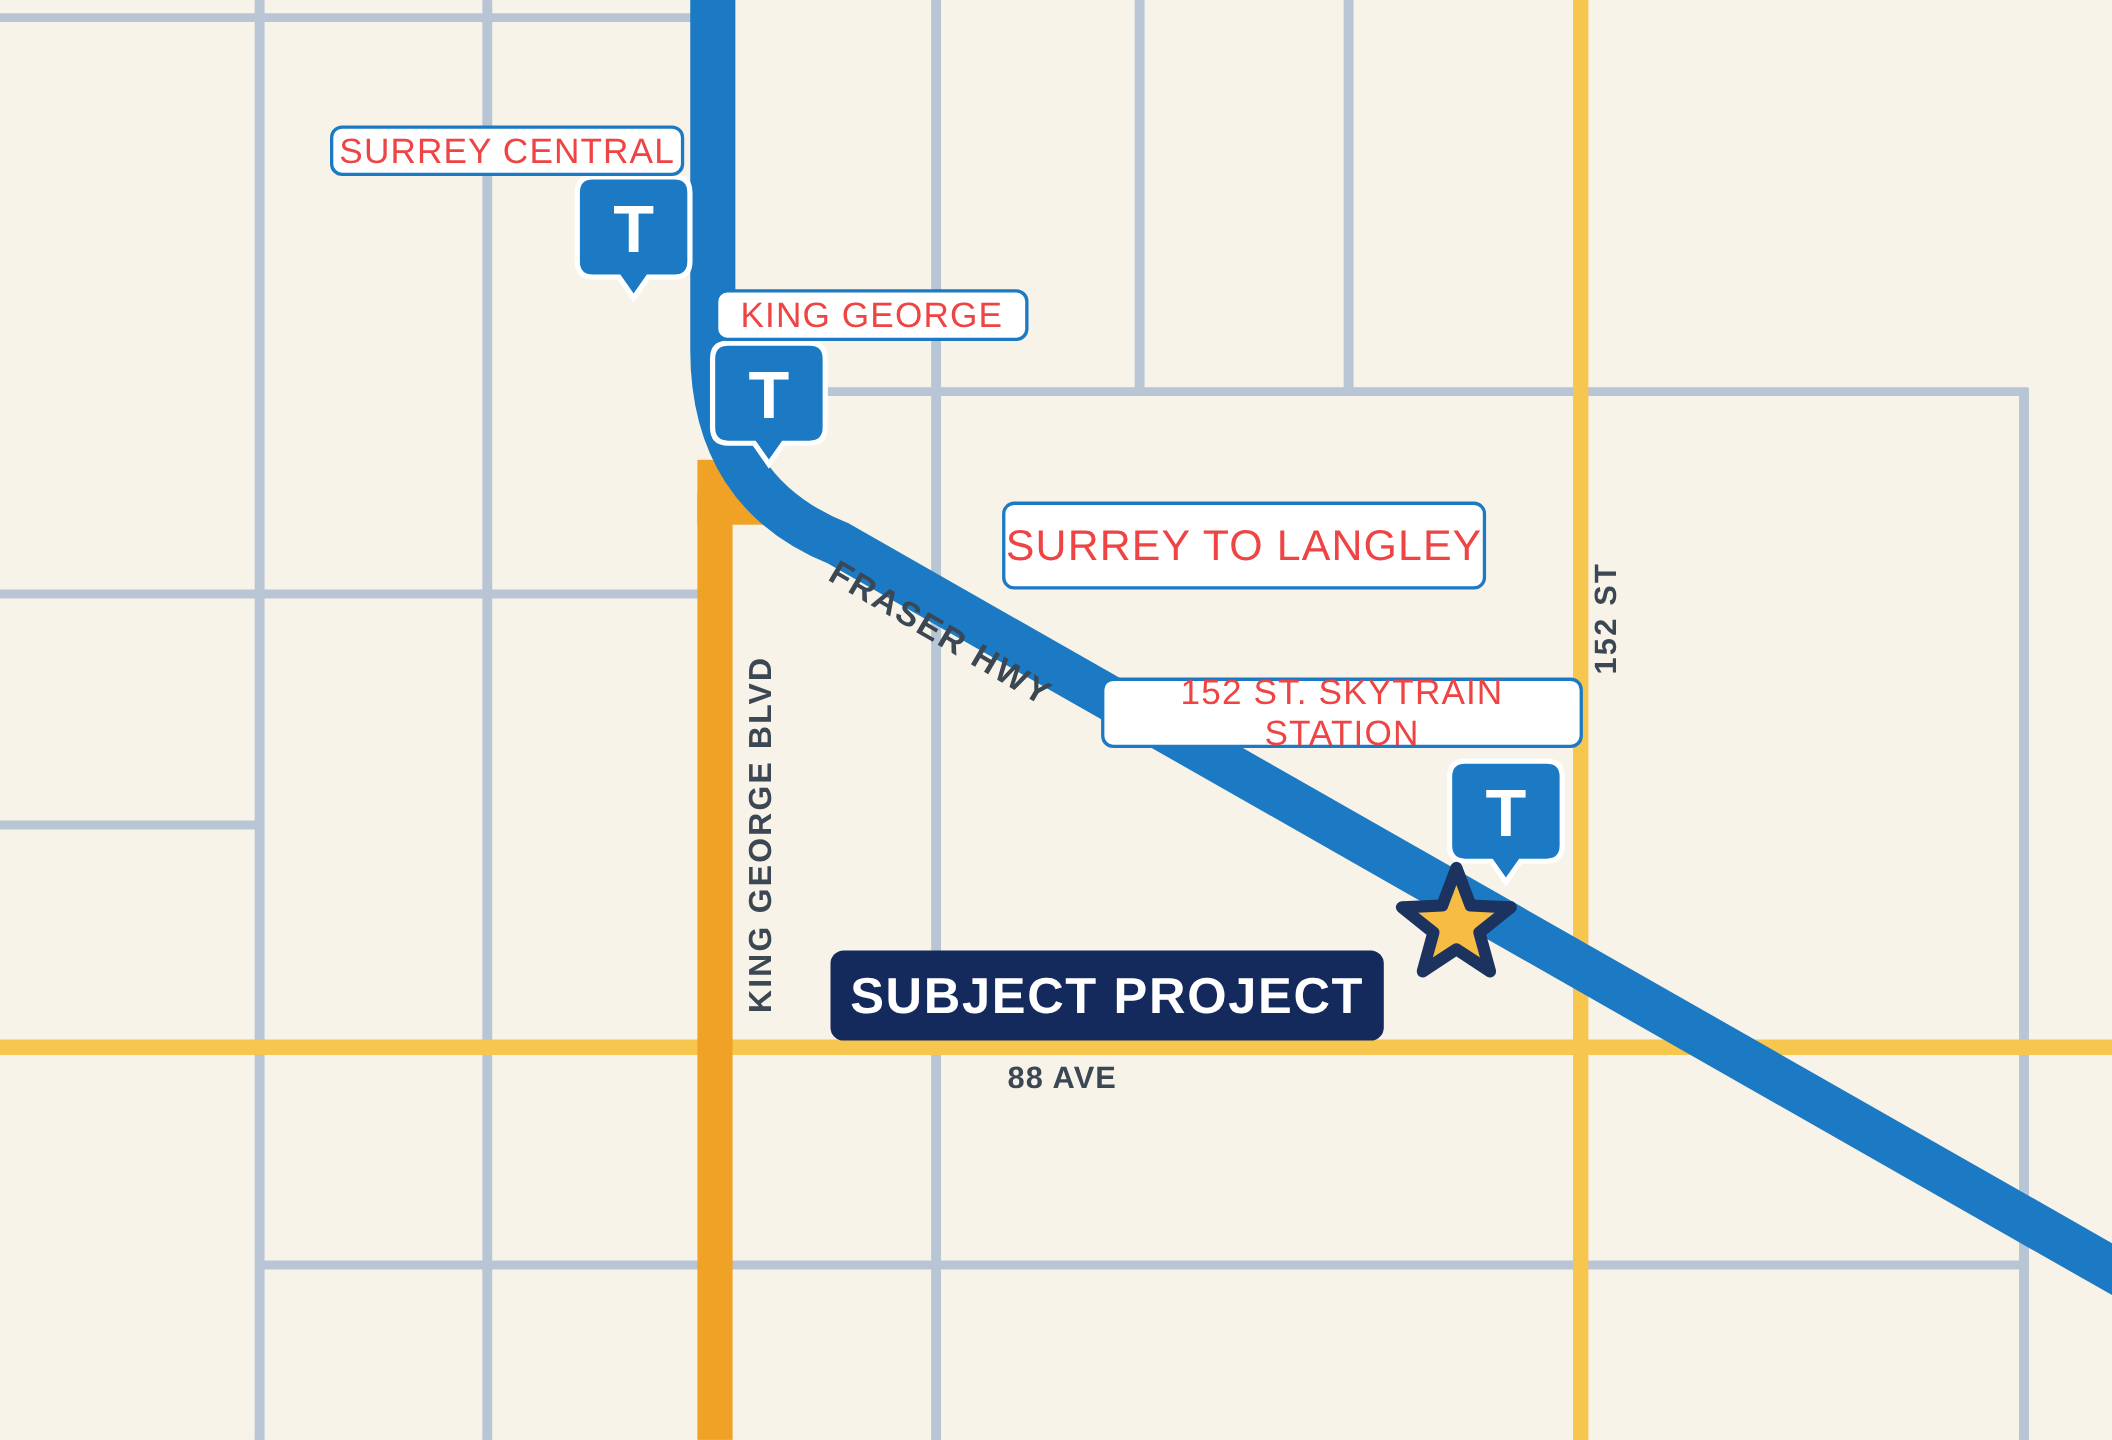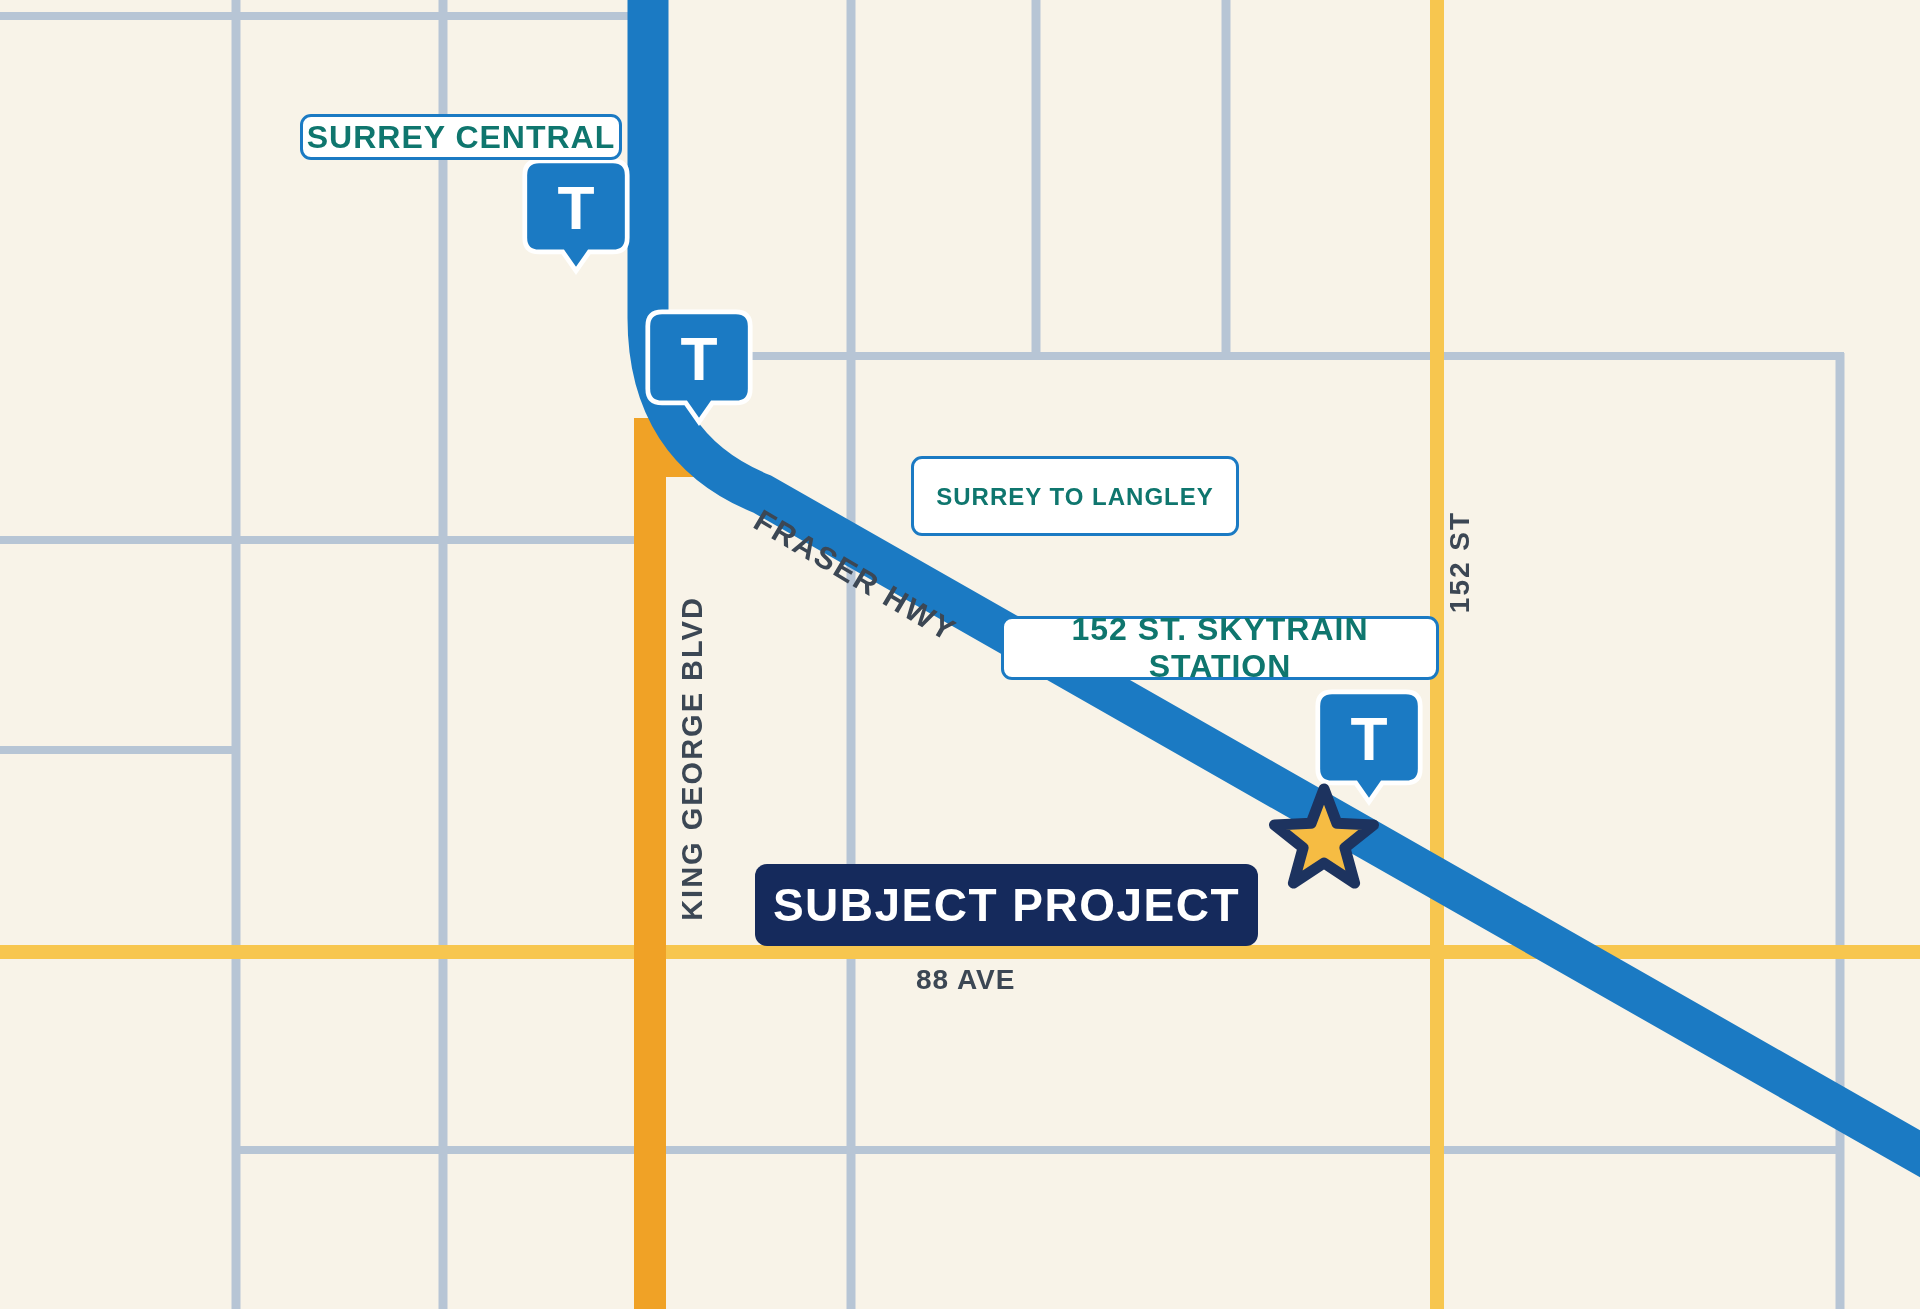--- a/index.html
+++ b/index.html
@@ -4,26 +4,26 @@
 <style>
   html,body{margin:0;padding:0;background:#e8e8e8;}
   #map{
     position:relative;width:1920px;height:1309px;overflow:hidden;
     background:#f8f3e8;
     font-family:"Liberation Sans",sans-serif;
   }
   #map svg.base{position:absolute;left:0;top:0;}
   .maplabel{
     position:absolute;background:#ffffff;border:3px solid #1b7ac3;border-radius:11px;
-    color:#0f766e;font-weight:700;display:flex;align-items:center;justify-content:center;
+    color:#ef4444;font-weight:400;display:flex;align-items:center;justify-content:center;
     text-align:center;letter-spacing:1px;box-sizing:border-box;z-index:30;
   }
   .lbl-surrey-central{left:300px;top:114px;width:322px;height:46px;font-size:32px;}
   .lbl-king-george{left:650px;top:263px;width:285px;height:47px;font-size:32px;}
-  .lbl-extension{left:911px;top:456px;width:328px;height:80px;font-size:24px;line-height:37px;}
+  .lbl-extension{left:911px;top:456px;width:440px;height:80px;font-size:39px;line-height:37px;}
   .lbl-152-station{left:976px;top:616px;width:438px;height:64px;font-size:32px;margin-left:25px;}
   .marker{position:absolute;width:110px;height:133px;z-index:20;}
   .mk-surrey{left:521px;top:157px;}
   .mk-kg{left:644px;top:308px;}
   .mk-152{left:1314px;top:688px;}
   .subject-box{
     position:absolute;left:755px;top:833px;width:503px;height:82px;background:#152a5c;
     border-radius:12px;display:flex;align-items:center;justify-content:center;
     color:#ffffff;font-size:46px;font-weight:700;letter-spacing:1.5px;z-index:40;margin-top:31px;
   }
@@ -82,20 +82,21 @@
   <svg class="marker mk-kg" viewBox="0 0 116 140">
     <path d="M 19,4 H 97 Q 112,4 112,19 V 85 Q 112,100 97,100 H 72 L 58,120 L 44,100 H 19 Q 4,100 4,85 V 19 Q 4,4 19,4 Z" fill="#1b7ac3" stroke="#ffffff" stroke-width="5"></path>
     <text x="58" y="76" text-anchor="middle" font-size="64" font-weight="bold" fill="#ffffff">T</text>
   </svg>
   <svg class="marker mk-152" viewBox="0 0 116 140">
     <path d="M 19,4 H 97 Q 112,4 112,19 V 85 Q 112,100 97,100 H 72 L 58,120 L 44,100 H 19 Q 4,100 4,85 V 19 Q 4,4 19,4 Z" fill="#1b7ac3" stroke="#ffffff" stroke-width="5"></path>
     <text x="58" y="76" text-anchor="middle" font-size="64" font-weight="bold" fill="#ffffff">T</text>
   </svg>
 
   <div class="maplabel lbl-surrey-central">SURREY CENTRAL</div>
+  <div class="maplabel lbl-king-george">KING GEORGE</div>
   <div class="maplabel lbl-extension">
     <span>
       <span>SURREY TO LANGLEY</span><br>
     </span>
   </div>
   <div class="maplabel lbl-152-station">152 ST. SKYTRAIN STATION</div>
 
   <div class="subject-box">SUBJECT PROJECT</div>
   <svg class="star" viewBox="0 0 120 120">
     <path d="M60,8 L72.9,42.2 L109.5,43.9 L80.9,66.8 L90.6,102.1 L60,82 L29.4,102.1 L39.1,66.8 L10.5,43.9 L47.1,42.2 Z" fill="#f6bc43" stroke="#1d335f" stroke-width="11" stroke-linejoin="round"></path>

